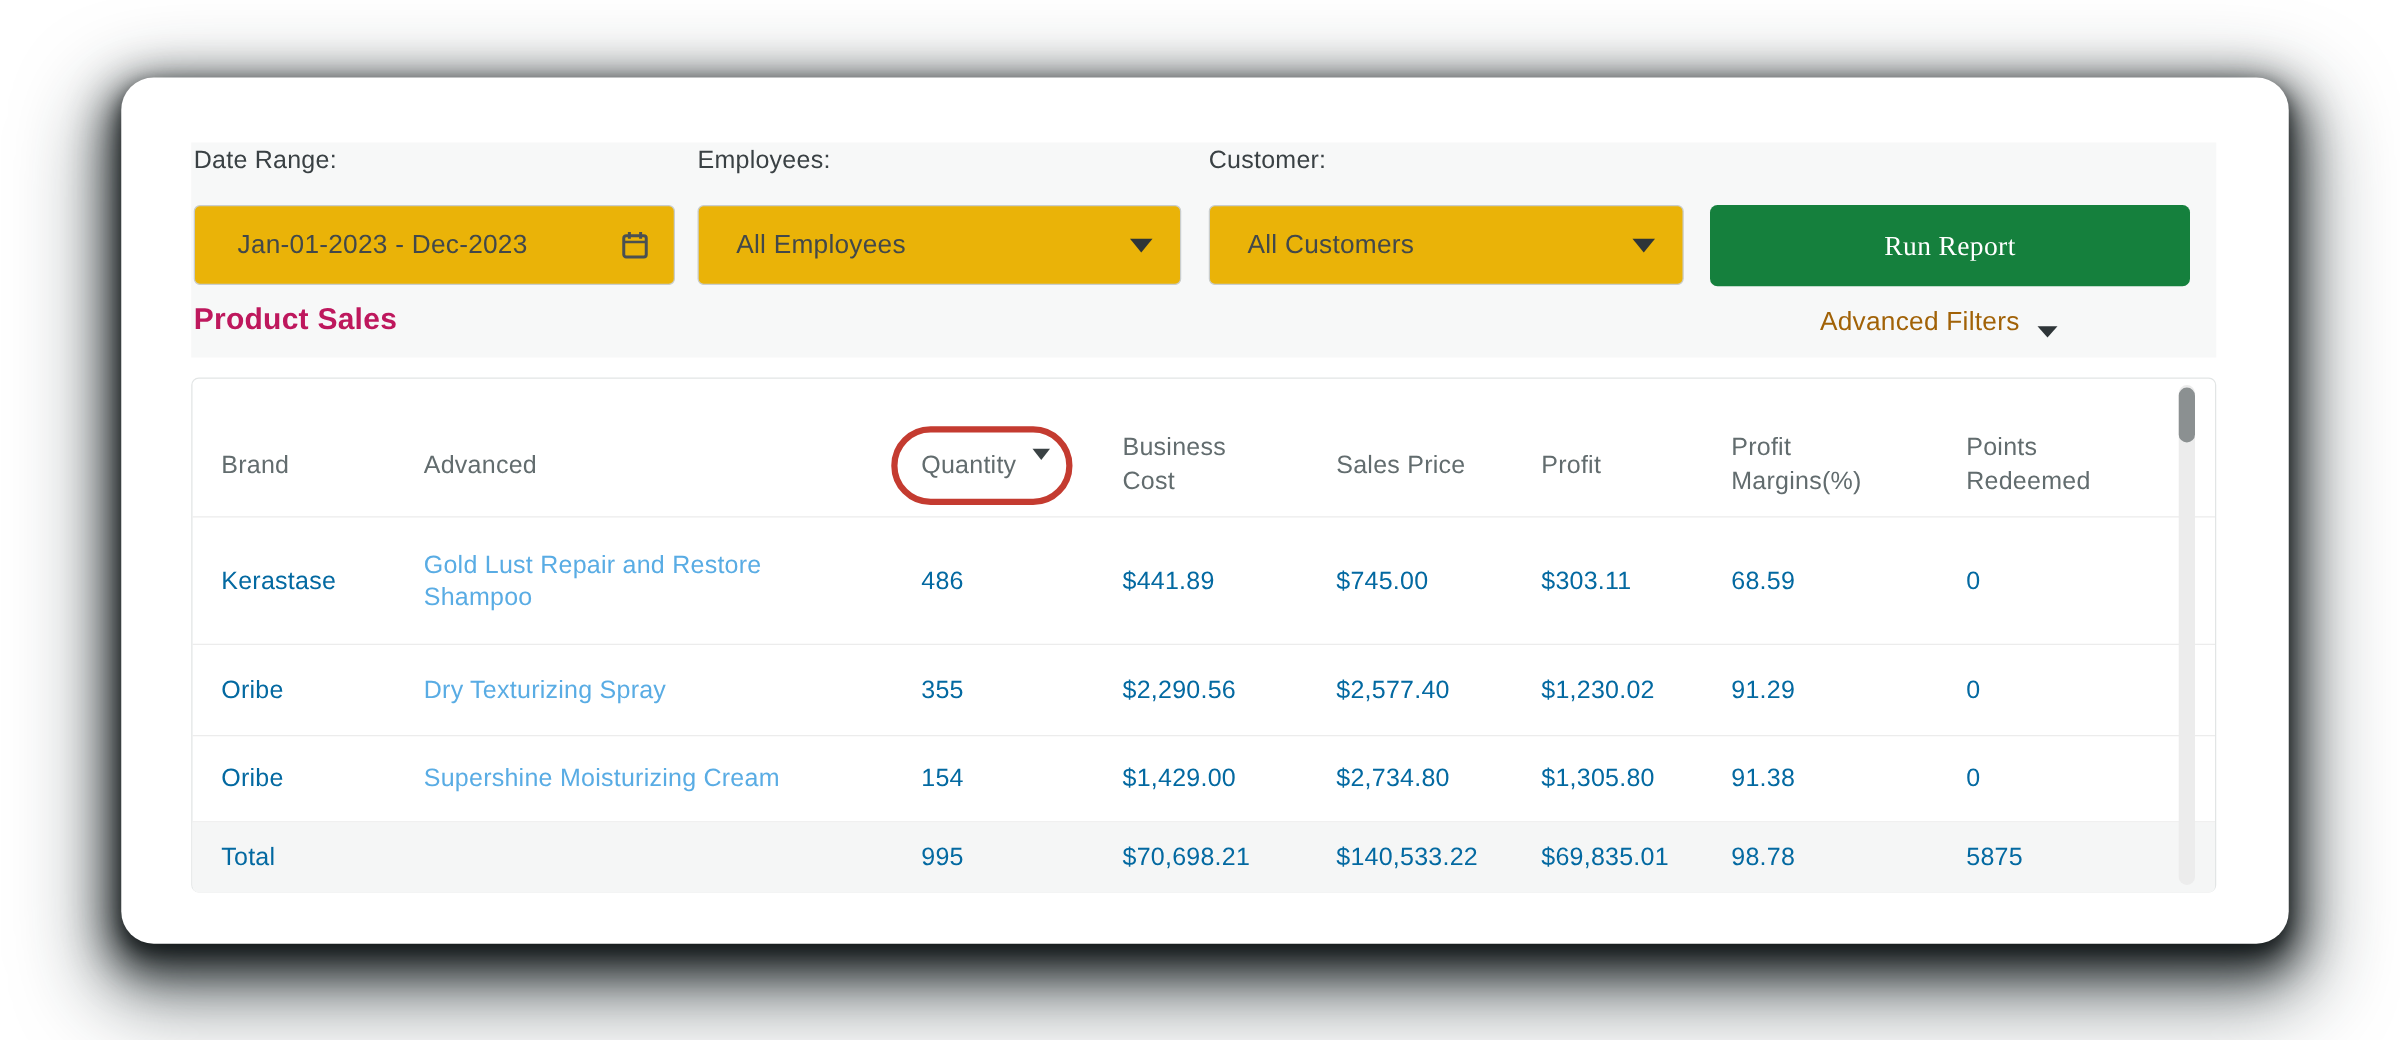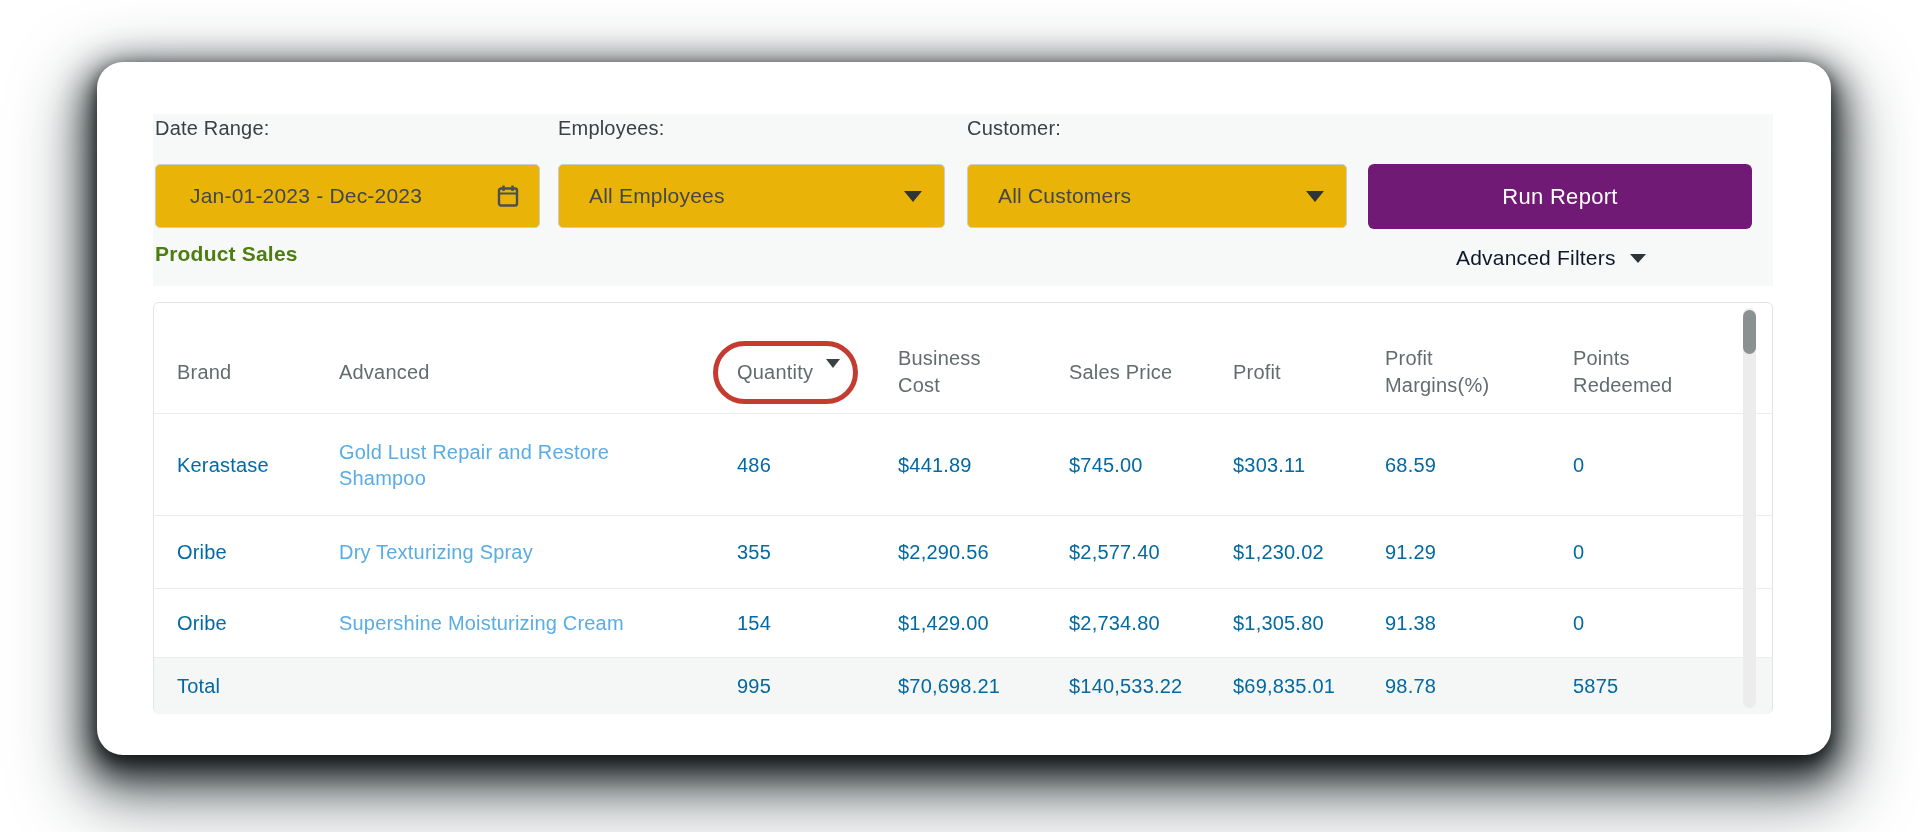--- a/index.html
+++ b/index.html
@@ -30,33 +30,33 @@
   }
   .date-control { padding:0 20px 0 34px; justify-content:space-between; }
   .select-control { padding:0 22px 0 30px; justify-content:space-between; cursor:pointer; }
   .caret-down {
     width:0; height:0;
     border-left:9px solid transparent; border-right:9px solid transparent;
     border-top:11px solid #2e3538;
   }
   .run-btn {
     position:absolute; left:1271px; top:102px; width:384px; height:65px;
-    background:#701a75; border:none; border-radius:6px;
-    color:#ffffff; font-size:22px; font-family:Liberation Sans, sans-serif;
+    background:#15803d; border:none; border-radius:6px;
+    color:#ffffff; font-size:22px; font-family:Liberation Serif, serif;
     letter-spacing:0.3px; cursor:pointer;
   }
 
   .section-title {
     position:absolute; left:58px; top:180px;
-    font-size:21px; font-weight:700; color:#4d7c0f; letter-spacing:0.2px;
+    font-size:24px; font-weight:700; color:#be185d; letter-spacing:0.2px;
   }
   .adv-filters {
     position:absolute; left:1359px; top:184px;
-    display:flex; align-items:center; gap:14px; cursor:pointer;
-    font-size:21px; color:#0f172a; letter-spacing:0.2px;
+    display:flex; align-items:flex-end; gap:14px; cursor:pointer;
+    font-size:21px; color:#a16207; letter-spacing:0.2px;
   }
   .adv-filters .caret-down { border-left-width:8px; border-right-width:8px; border-top-width:9px; }
 
   .table-panel {
     position:absolute; left:56px; top:240px; width:1620px; height:412px;
     background:#ffffff; border:1px solid #e2e5e5; border-radius:6px;
   }
   .trow {
     display:grid;
     grid-template-columns:162px 398px 161px 171px 164px 152px 188px auto;

